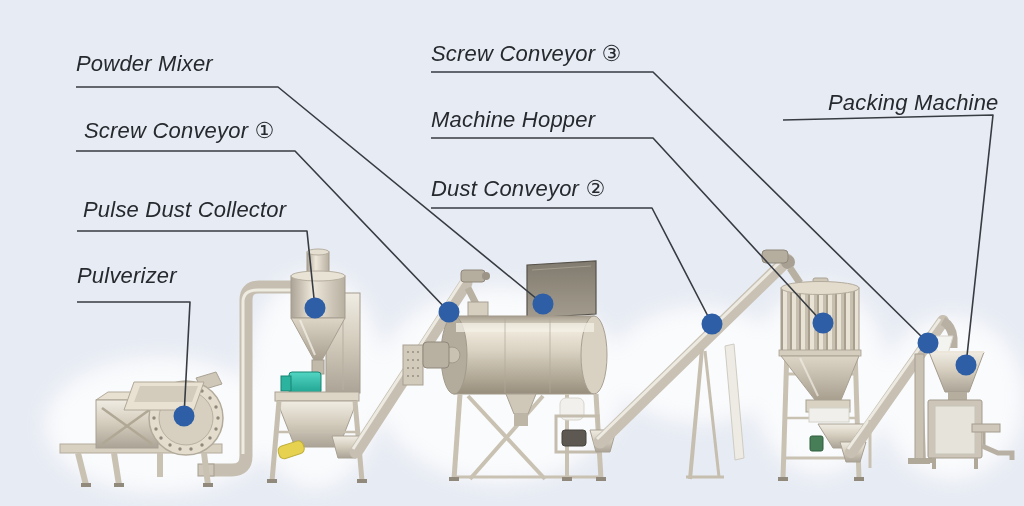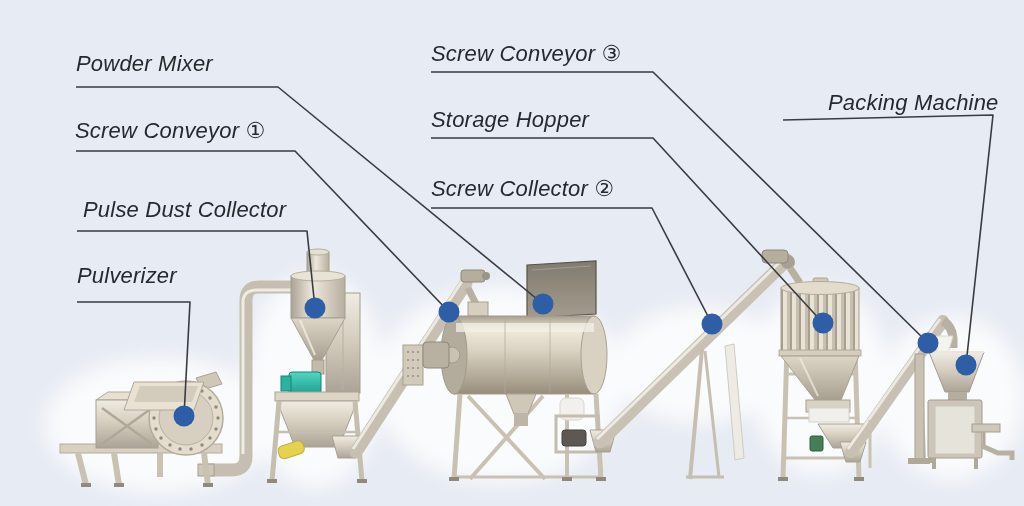--- a/index.html
+++ b/index.html
@@ -290,21 +290,21 @@
     <circle cx="315" cy="308" r="10.5" fill="#2e5ea6"></circle>
     <circle cx="184" cy="416" r="10.5" fill="#2e5ea6"></circle>
     <circle cx="928" cy="343" r="10.5" fill="#2e5ea6"></circle>
     <circle cx="823" cy="323" r="10.5" fill="#2e5ea6"></circle>
     <circle cx="712" cy="324" r="10.5" fill="#2e5ea6"></circle>
     <circle cx="966" cy="365" r="10.5" fill="#2e5ea6"></circle>
   </g>
 </svg>
 
   <div class="label" style="left:76px;top:51px;">Powder Mixer</div>
-  <div class="label" style="left:75px;top:118px;">Screw Conveyor ①</div>
+  <div class="label" style="left:84px;top:118px;">Screw Conveyor ①</div>
   <div class="label" style="left:83px;top:197px;">Pulse Dust Collector</div>
   <div class="label" style="left:431px;top:41px;">Screw Conveyor ③</div>
   <div class="label" style="left:77px;top:263px;">Pulverizer</div>
-  <div class="label" style="left:431px;top:107px;">Storage Hopper</div>
-  <div class="label" style="left:431px;top:176px;">Screw Collector ②</div>
+  <div class="label" style="left:431px;top:107px;">Machine Hopper</div>
+  <div class="label" style="left:431px;top:176px;">Dust Conveyor ②</div>
   <div class="label" style="left:784px;top:90px;margin-left:44px;">Packing Machine</div>
 
 </div>
 
 </body></html>

